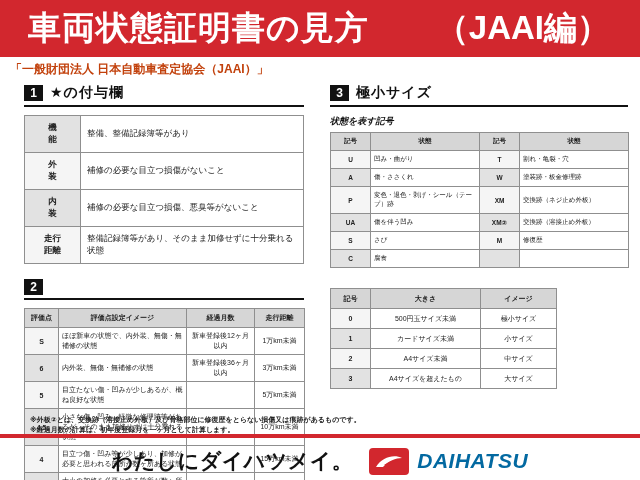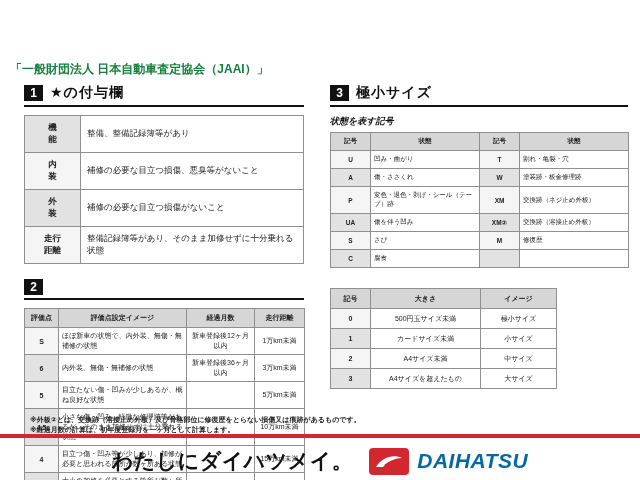--- a/index.html
+++ b/index.html
@@ -6,21 +6,21 @@
   html,body { background:#fff; }
   body { font-family:"Liberation Sans","DejaVu Sans",sans-serif; }
   .page { position:relative; width:640px; height:480px; background:#fff; overflow:hidden; }
 
   
   .banner { position:absolute; left:0; top:0; width:640px; height:57px; background:#d2272e;
             display:flex; align-items:center; justify-content:space-between; padding:0 30px 0 28px; }
   .banner .t-main { color:#fff; font-size:33px; font-weight:bold; letter-spacing:1px; }
   .banner .t-sub  { color:#fff; font-size:33px; font-weight:bold; }
 
-  .subtitle { position:absolute; left:10px; top:61px; font-size:12px; font-weight:bold; color:#15803d; }
+  .subtitle { position:absolute; left:10px; top:61px; font-size:12px; font-weight:bold; color:#c2410c; }
 
   
   .col-left  { position:absolute; left:24px;  top:84px; width:280px; }
   .col-right { position:absolute; left:330px; top:84px; width:298px; }
 
   
   .sec-head { display:flex; align-items:center; gap:7px; border-bottom:2.5px solid #111;
               padding-bottom:3px; margin-bottom:8px; }
   .badge { display:inline-flex; align-items:center; justify-content:center; min-width:19px; height:16px;
            background:#111; color:#fff; font-size:12px; font-weight:bold; }
@@ -77,45 +77,49 @@
   .brand { display:flex; align-items:center; gap:8px; }
   .brand-mark { width:40px; height:27px; background:#d2272e; border-radius:4px;
                 display:flex; align-items:center; justify-content:center; }
   .brand-name { font-size:21px; font-weight:bold; font-style:italic; color:#0369a1; letter-spacing:0.5px; }
 </style>
 </head>
 <body>
 
 <div class="page">
 
+  <div class="banner">
+    <span class="t-main">車両状態証明書の見方</span>
+    <span class="t-sub">（JAAI編）</span>
+  </div>
 
   <div class="subtitle">「一般財団法人 日本自動車査定協会（JAAI）」</div>
 
   <div class="col-left">
 
     <div class="sec-head">
       <span class="badge">1</span>
       <span class="sec-title">★の付与欄</span>
     </div>
     <table class="t1">
       <tbody>
 
           <tr>
             <th>機　能</th>
             <td>整備、整備記録簿等があり</td>
           </tr>
 
           <tr>
+            <th>外　装</th>
+            <td>補修の必要な目立つ損傷がないこと</td>
+          </tr>
+
+          <tr>
             <th>内　装</th>
             <td>補修の必要な目立つ損傷、悪臭等がないこと</td>
-          </tr>
-
-          <tr>
-            <th>外　装</th>
-            <td>補修の必要な目立つ損傷がないこと</td>
           </tr>
 
           <tr>
             <th>走行距離</th>
             <td>整備記録簿等があり、そのまま加修せずに十分乗れる状態</td>
           </tr>
         </tbody>
     </table>
 
     <div style="height:15px"></div>

